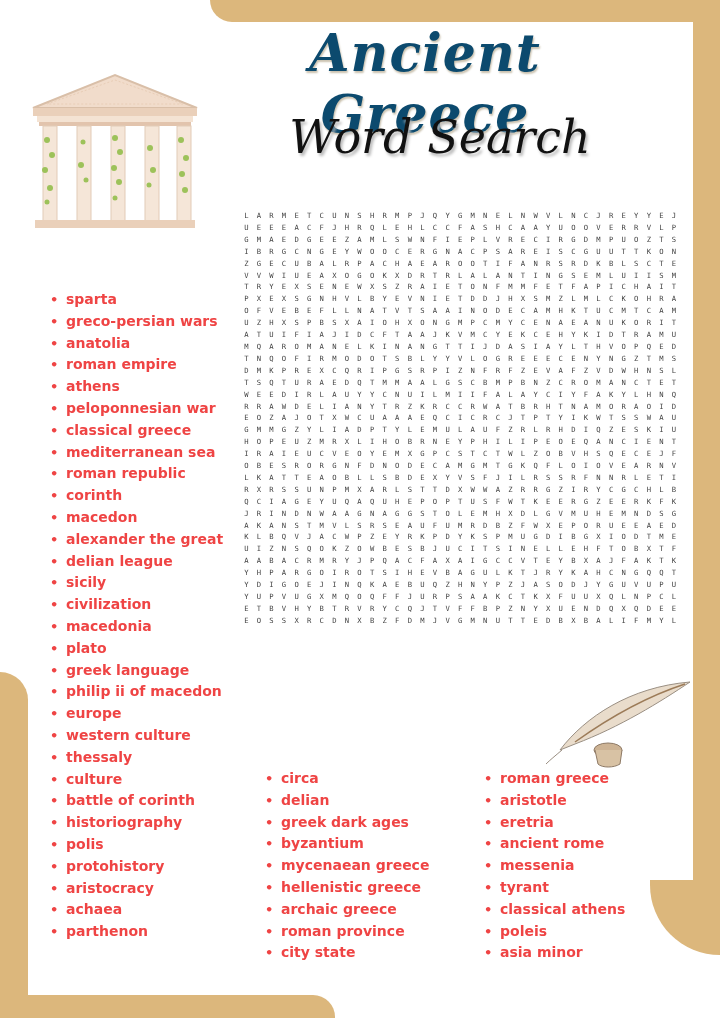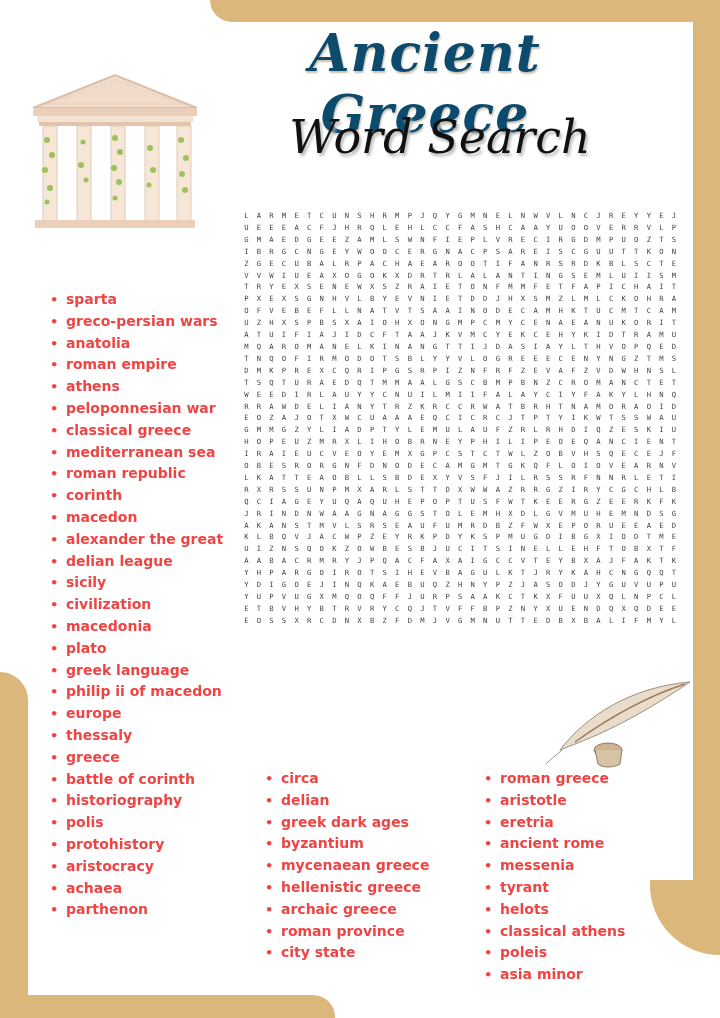--- a/index.html
+++ b/index.html
@@ -1386,22 +1386,23 @@
     <li>macedon</li>
     <li>alexander the great</li>
     <li>delian league</li>
     <li>sicily</li>
     <li>civilization</li>
     <li>macedonia</li>
     <li>plato</li>
     <li>greek language</li>
     <li>philip ii of macedon</li>
     <li>europe</li>
+    <li>western culture</li>
     <li>thessaly</li>
-    <li>greece</li>
+    <li>culture</li>
     <li>battle of corinth</li>
     <li>historiography</li>
     <li>polis</li>
     <li>protohistory</li>
     <li>aristocracy</li>
     <li>achaea</li>
     <li>parthenon</li>
   </ul>
 <ul class="list list-2" id="list2">
     <li>circa</li>
@@ -1414,21 +1415,20 @@
     <li>roman province</li>
     <li>city state</li>
   </ul>
 <ul class="list list-3" id="list3">
     <li>roman greece</li>
     <li>aristotle</li>
     <li>eretria</li>
     <li>ancient rome</li>
     <li>messenia</li>
     <li>tyrant</li>
-    <li>helots</li>
     <li>classical athens</li>
     <li>poleis</li>
     <li>asia minor</li>
   </ul>
 
 <svg class="quill" viewBox="0 0 155 100">
   <path d="M20,78 C45,45 90,15 150,10 C120,30 80,55 35,72 Z" fill="#e9dccb" stroke="#9a8f83" stroke-width="1"></path>
   <path d="M35,70 C70,45 105,25 145,12" fill="none" stroke="#9c7b58" stroke-width="1.5"></path>
   <path d="M22,78 C15,84 10,88 6,92" fill="none" stroke="#9a8f83" stroke-width="1"></path>
   <ellipse cx="68" cy="78" rx="14" ry="7" fill="#cdb394" stroke="#8e7a66" stroke-width="1"></ellipse>

